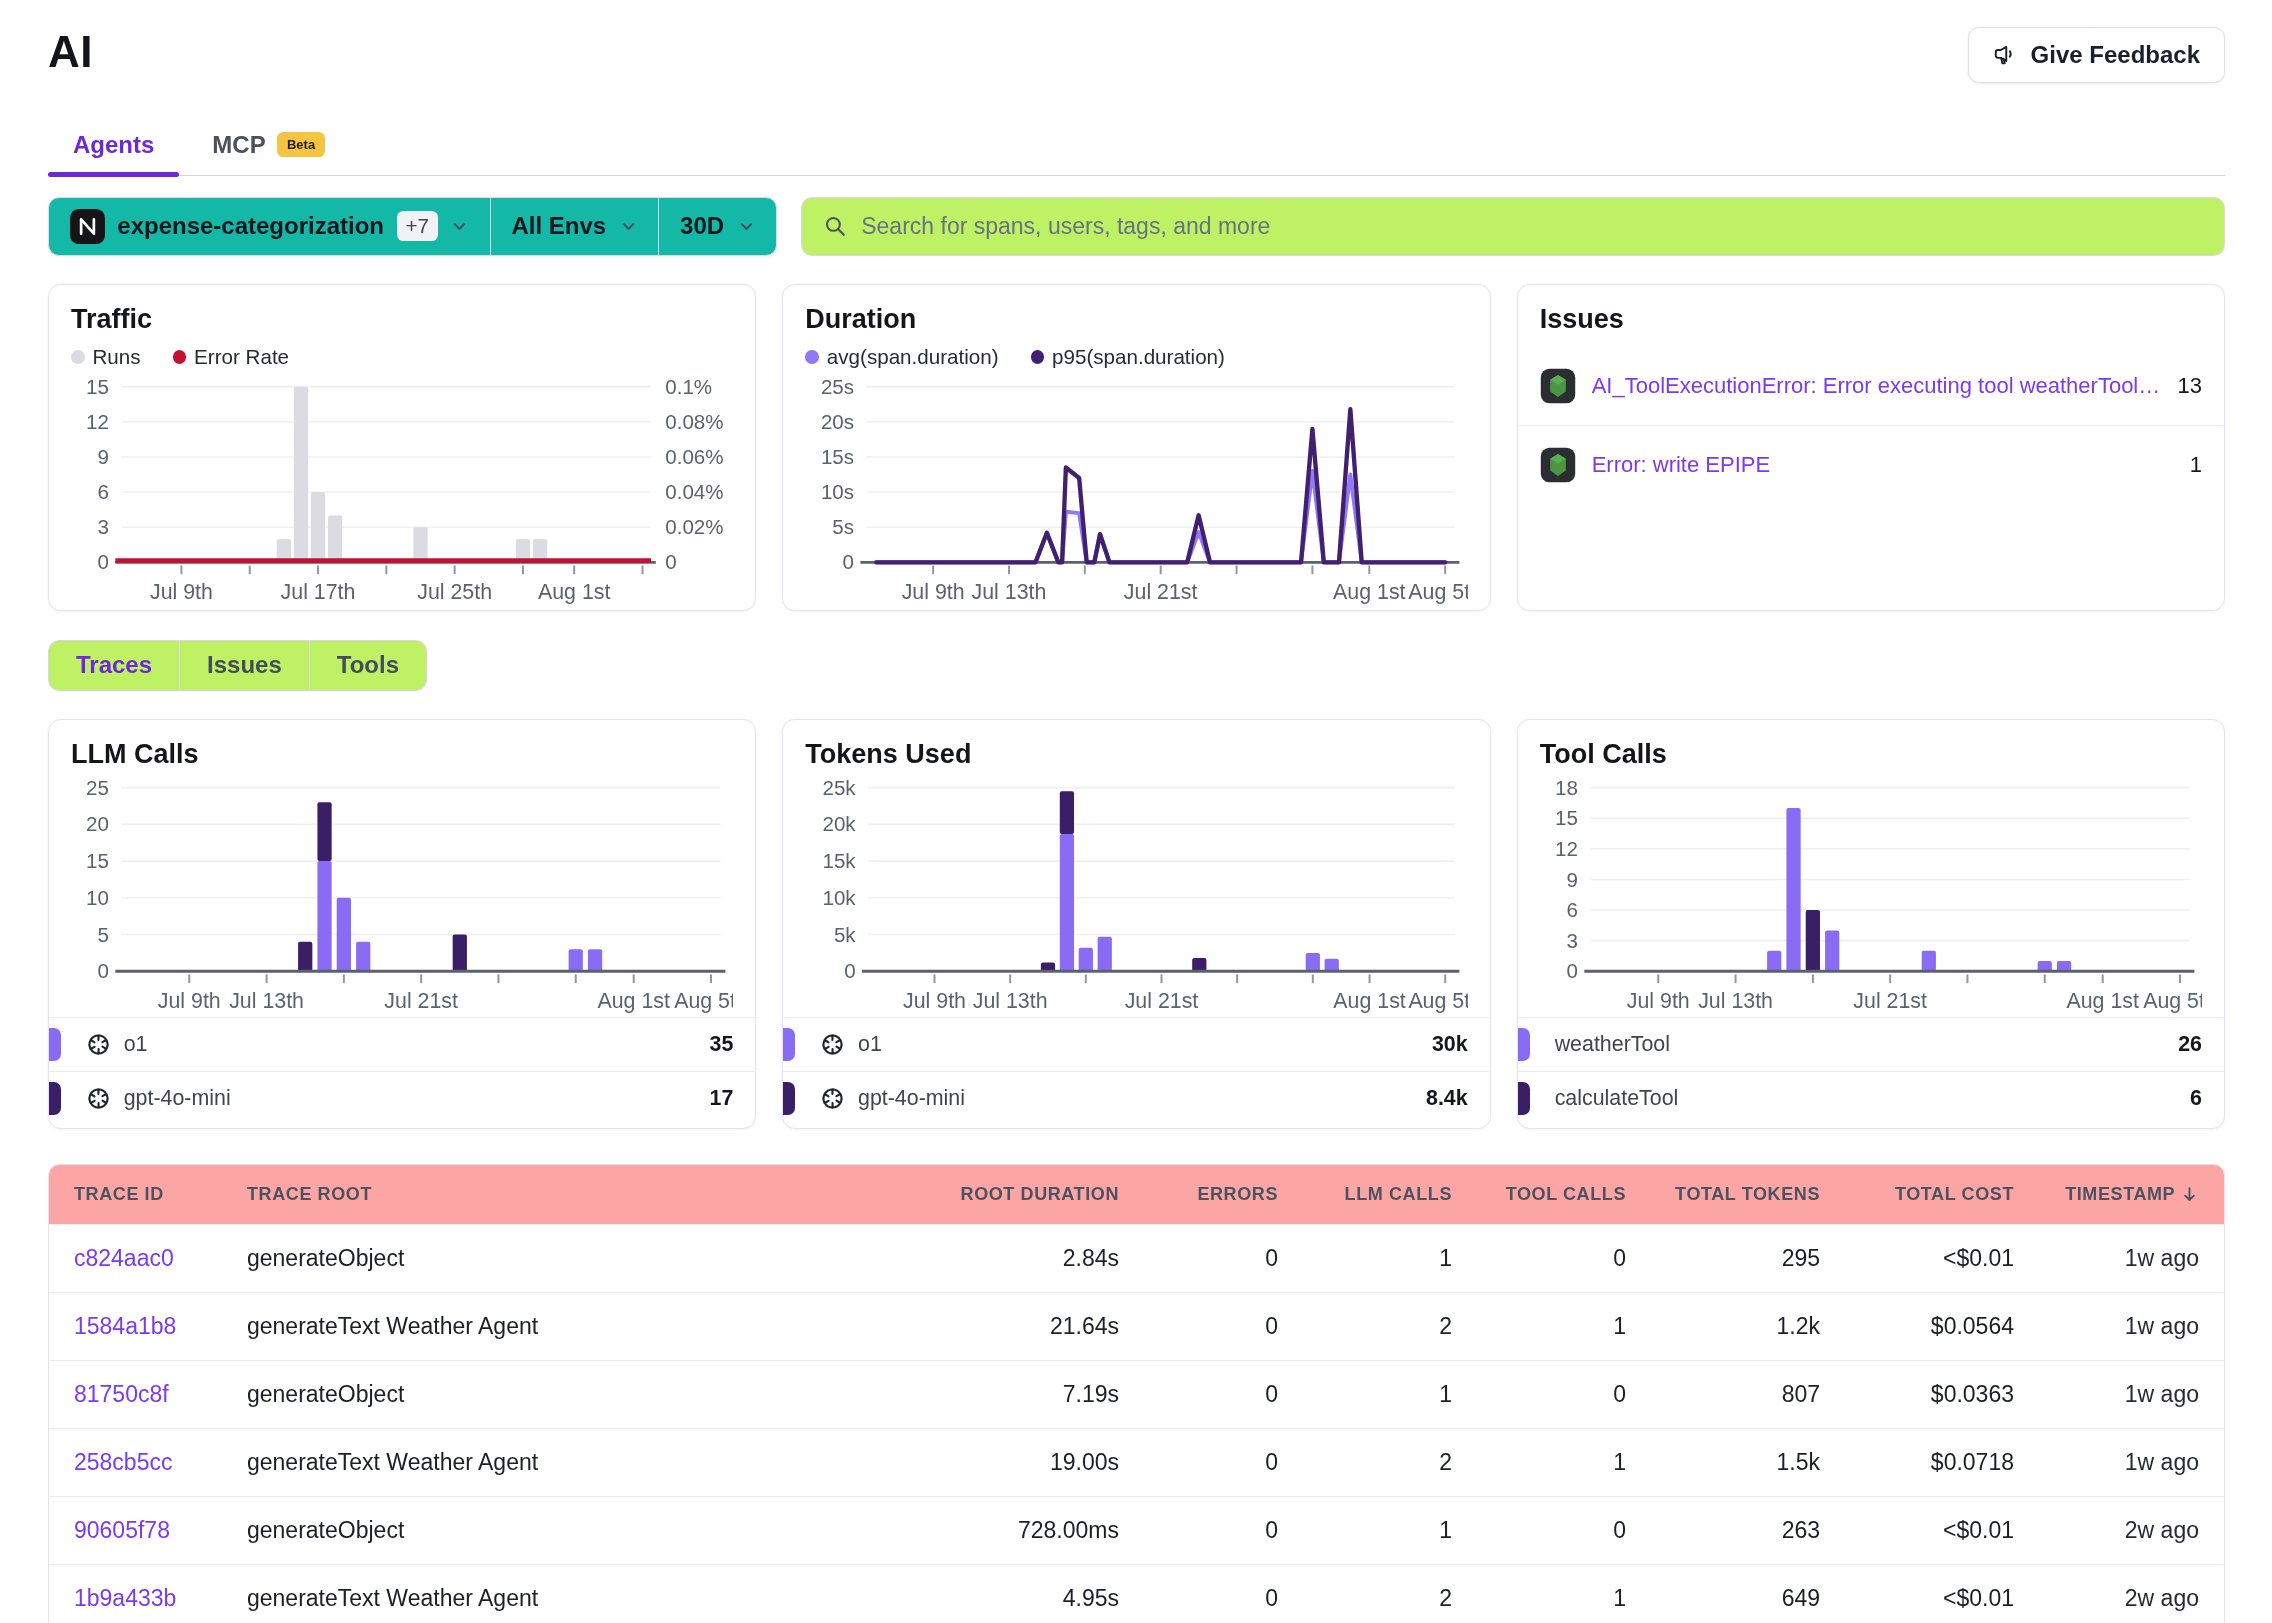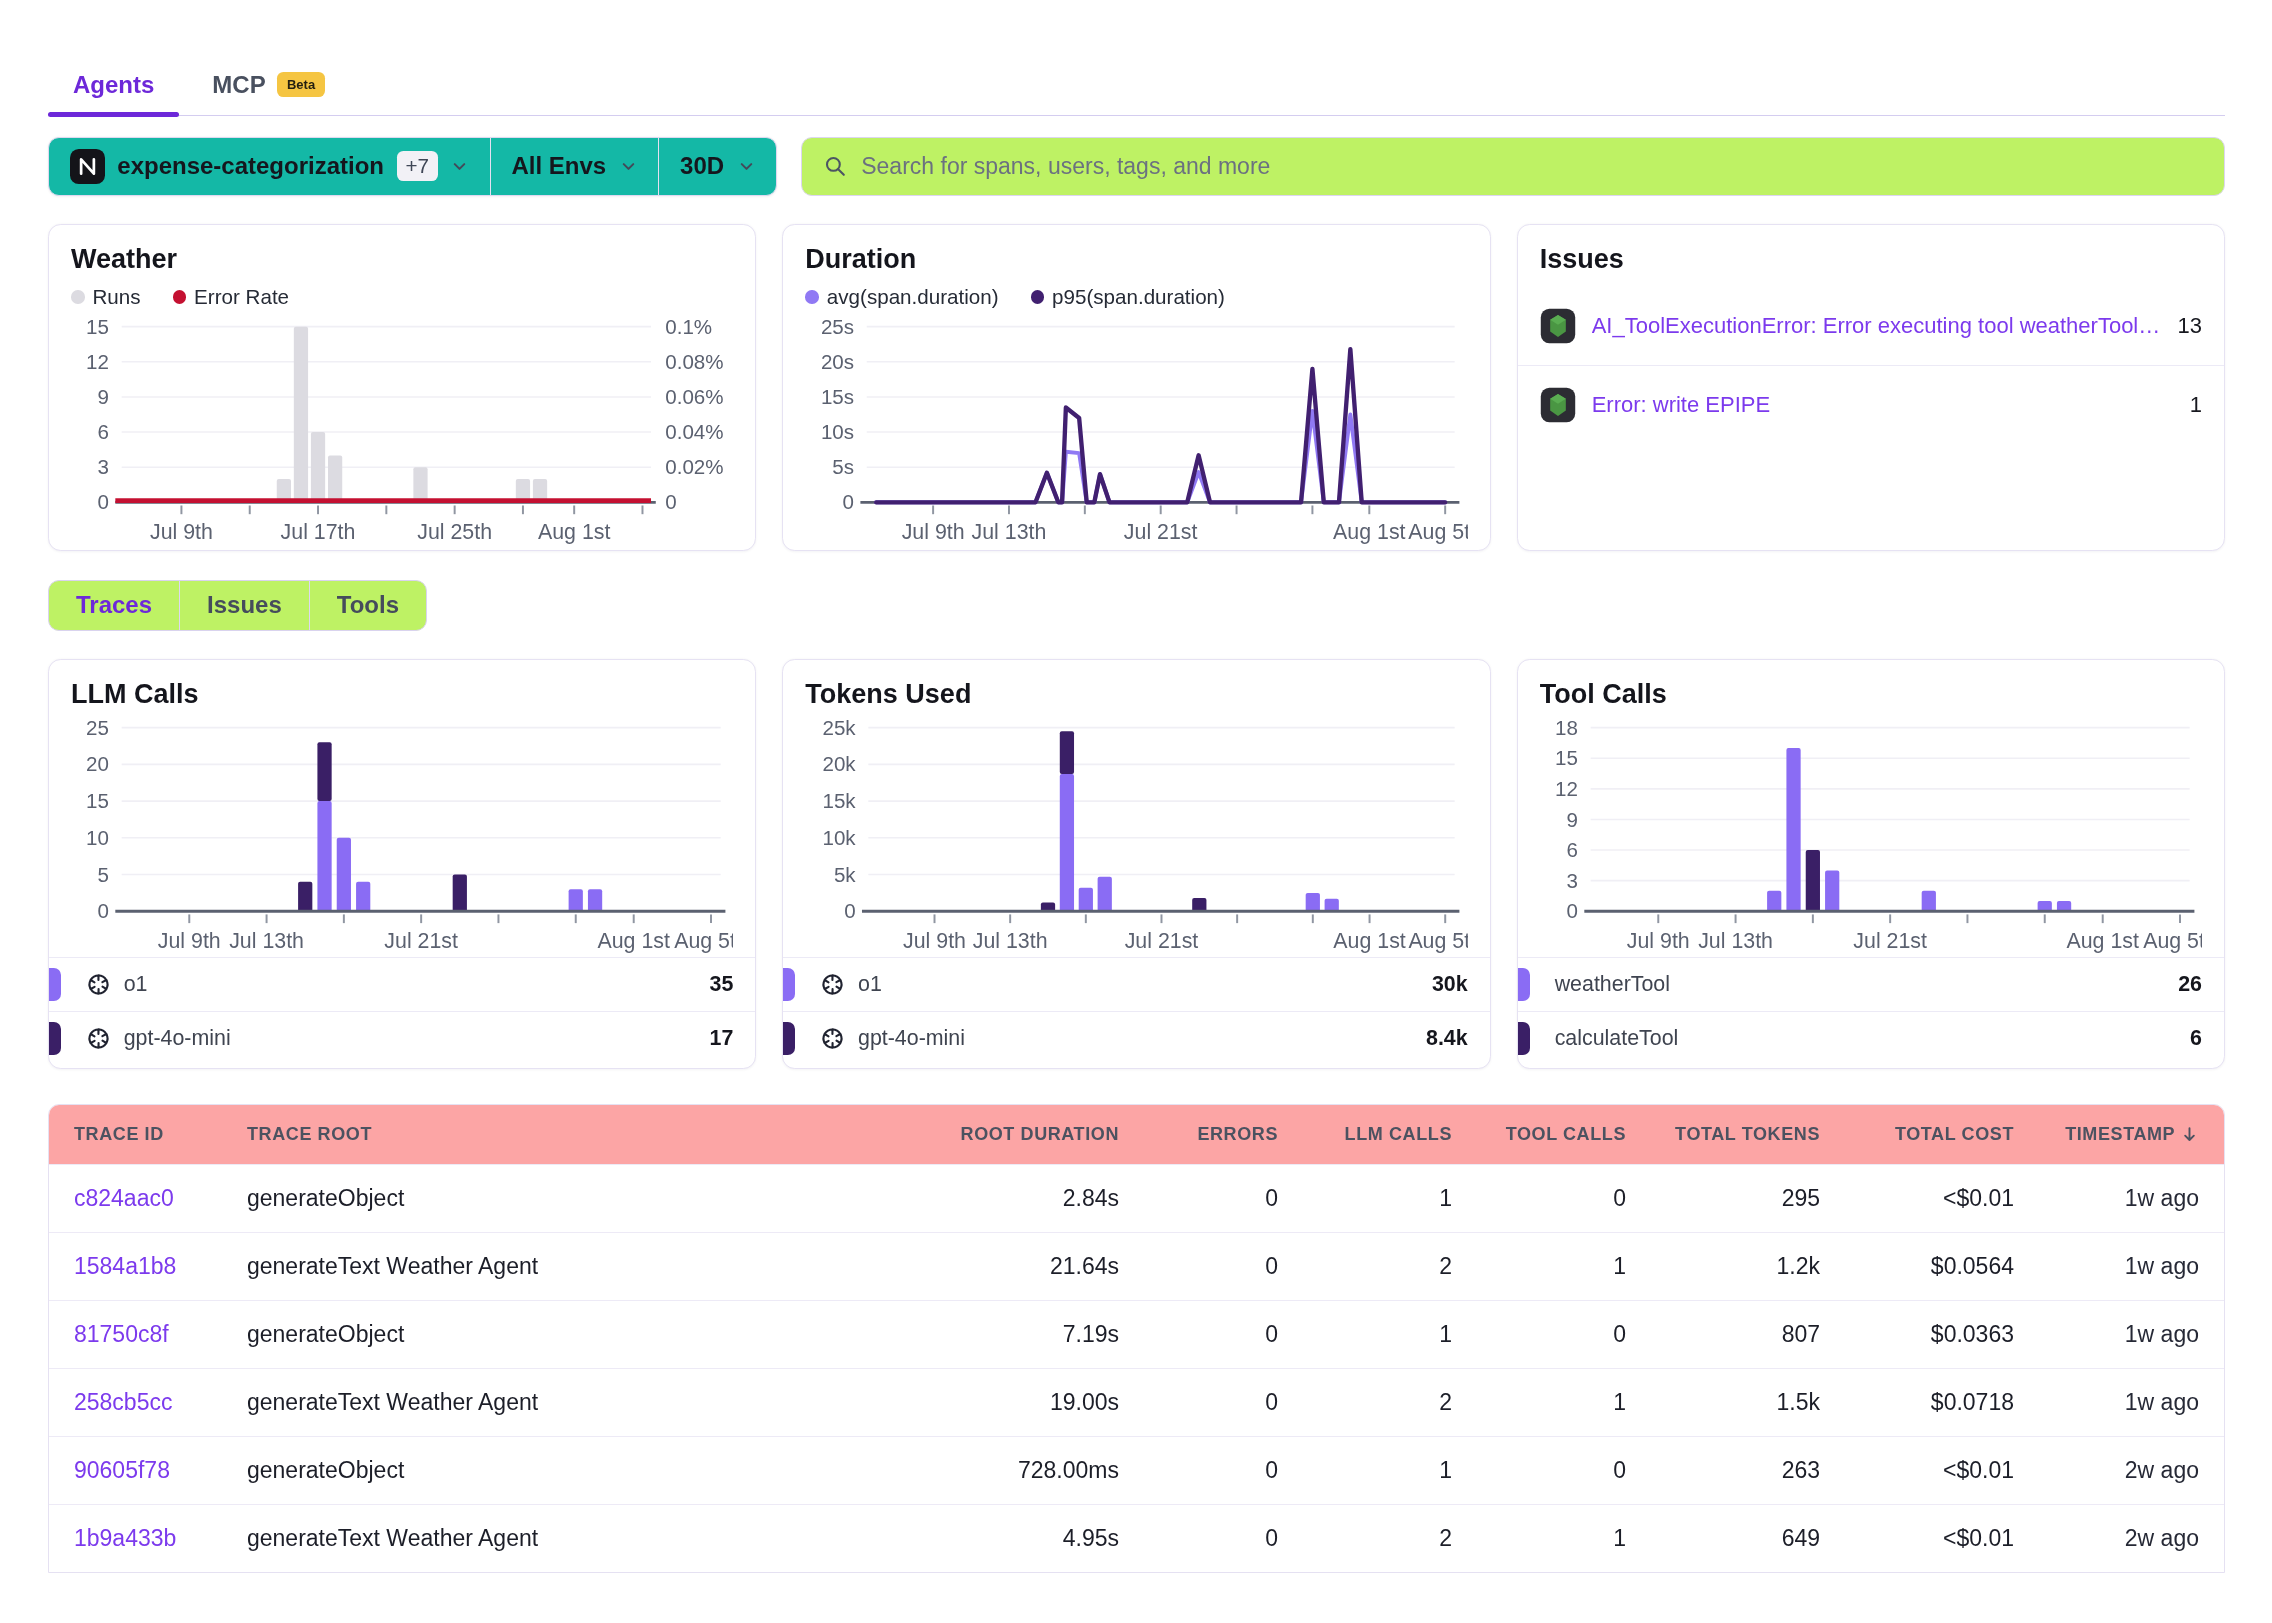--- a/index.html
+++ b/index.html
@@ -111,20 +111,31 @@
       <rect x="1" y="1" width="44" height="44" rx="11" fill="#2c2c33"></rect>
       <path d="M23 9 L33 15 V30 L23 37 L13 30 V15 Z" fill="#4a9643"></path>
       <path d="M23 9 L33 15 L23 21.5 L13 15 Z" fill="#5aad52"></path>
     </g>
   </defs>
 </svg>
 
 <div class="page">
 
   
+  <div class="hdr">
+    <div class="hdr-title">AI</div>
+    <button class="fb-btn">
+      <svg class="chev" style="width:25px;height:25px" viewBox="0 0 32 32" fill="none" stroke="#1b1e2b" stroke-width="2.4" stroke-linejoin="round" stroke-linecap="round">
+        <path d="M17 5 V23 L10 19 H6.5 A3 3 0 0 1 3.5 16 V12 A3 3 0 0 1 6.5 9 H10 Z"></path>
+        <path d="M21.5 10.5 A6 6 0 0 1 21.5 17.5"></path>
+        <path d="M10.5 19.5 L12 26 H15 L13.6 20"></path>
+      </svg>
+      <span>Give Feedback</span>
+    </button>
+  </div>
 
   
   <div class="tabs">
     <div class="tab active">
       <span>Agents</span>
     </div>
     <div class="tab">
       <span>MCP</span>
       <span class="badge">Beta</span>
     </div>
@@ -164,21 +175,21 @@
       </svg>
       <input type="text" placeholder="Search for spans, users, tags, and more" style="">
     </div>
   </div>
 
   
   <div class="cards r1">
 
     <div class="card">
       <div class="card-pad">
-        <div class="ctitle">Weather</div>
+        <div class="ctitle">Traffic</div>
         <div class="clegend">
           <span class="litem">
               <span class="ldot" style="background: rgb(220, 219, 225);"></span>
               <span>Runs</span>
             </span>
           <span class="litem">
               <span class="ldot" style="background: rgb(196, 16, 49);"></span>
               <span>Error Rate</span>
             </span>
         </div>

